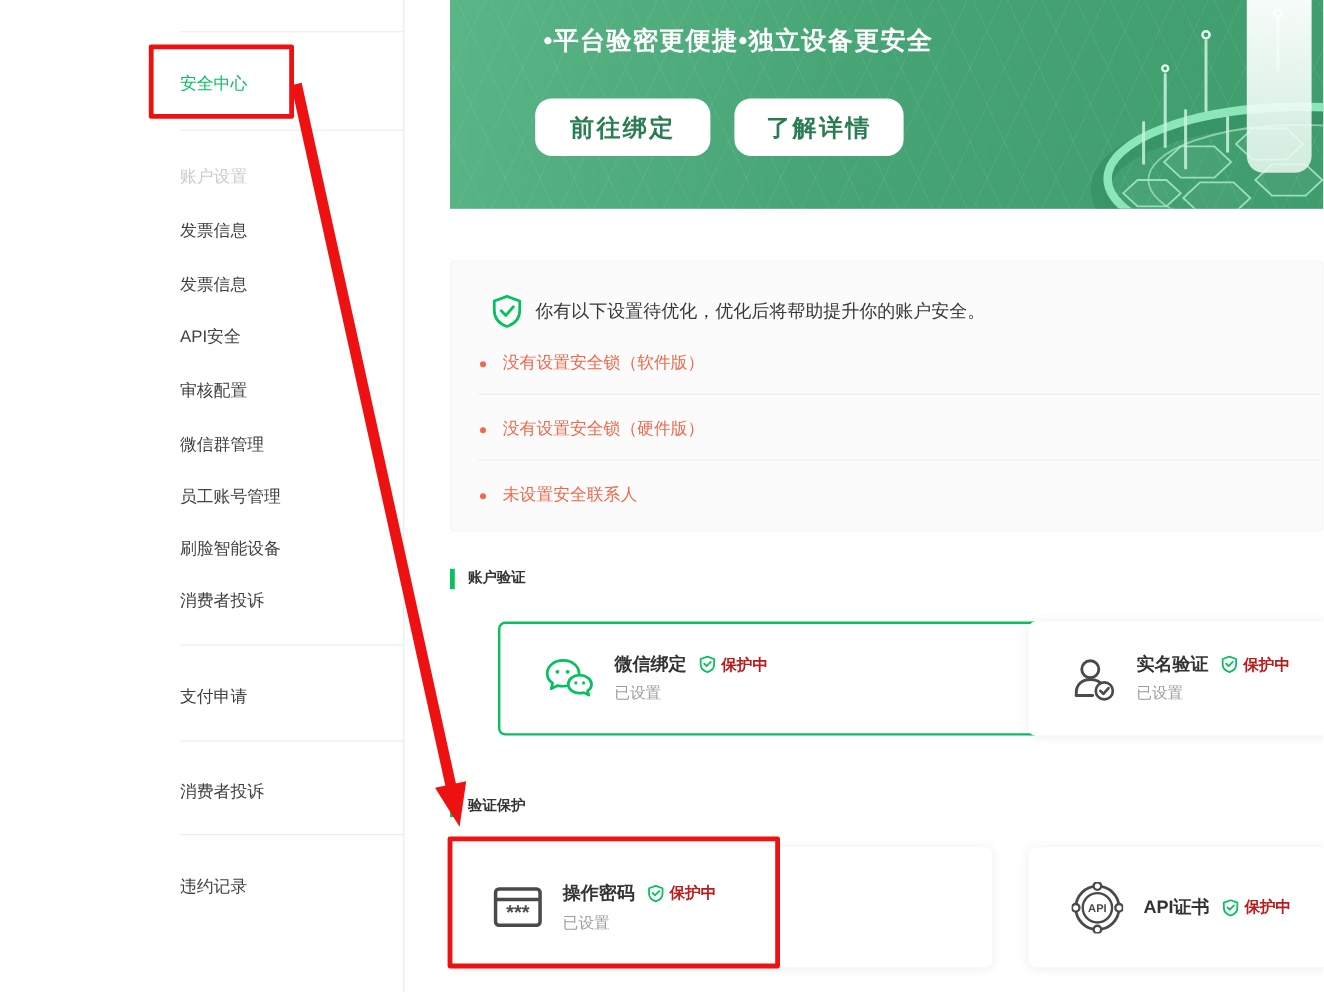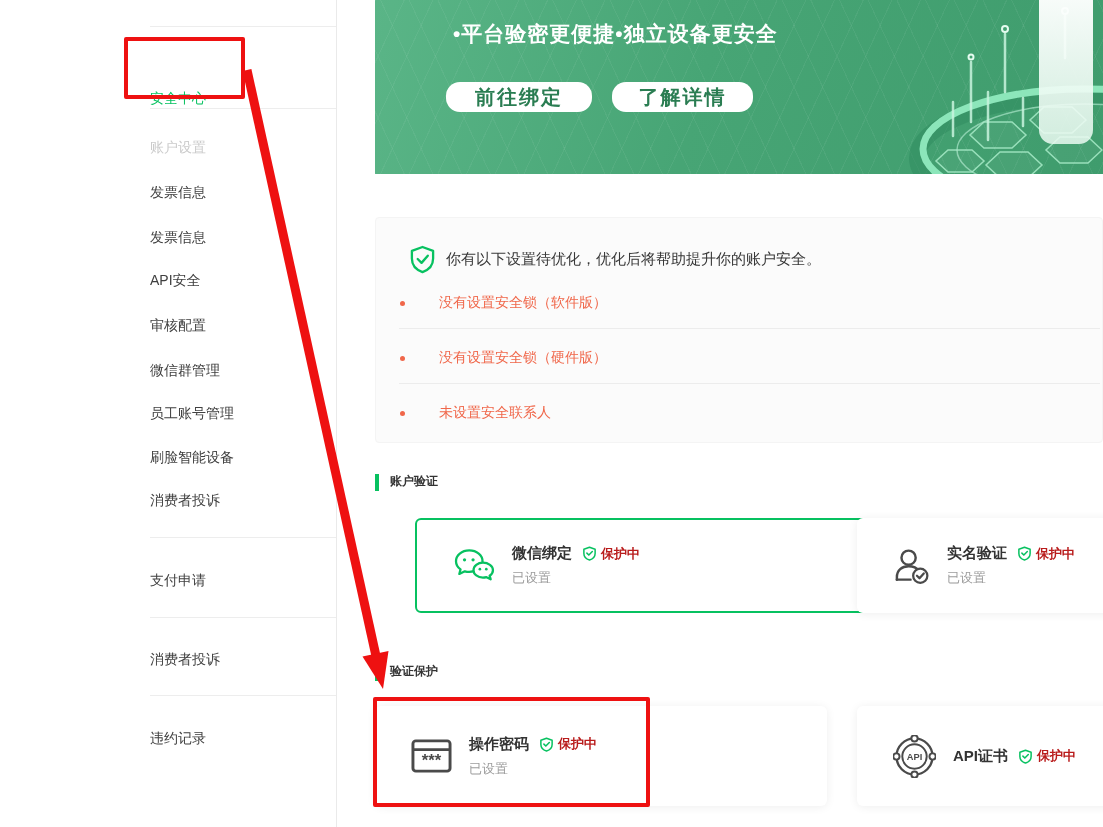--- a/index.html
+++ b/index.html
@@ -3,47 +3,47 @@
 <meta charset="utf-8">
 <style>
   html,body{margin:0;padding:0;background:#fff;}
   #app{position:relative;width:1103px;height:827px;overflow:hidden;
        font-family:"Liberation Sans","DejaVu Sans",sans-serif;background:#fff;}
 
   
   .sidebar-border{position:absolute;left:336px;top:0;width:1px;height:827px;background:#eaeaea;}
   .side-divider{position:absolute;left:150px;width:186px;height:1px;background:#ededed;}
   .sidebar-item{position:absolute;left:150px;font-size:14px;color:#404040;cursor:pointer;white-space:nowrap;line-height:18px;}
-  .sidebar-item.active{color:#07c160;margin-top:29px;}
+  .sidebar-item.active{color:#07c160;}
   .sidebar-item.muted{color:#cbcbcb;}
 
   
   .banner{position:absolute;left:375px;top:0;width:728px;height:174px;overflow:hidden;
     background-image:
       repeating-linear-gradient(115deg, rgba(255,255,255,.055) 0 1px, transparent 1px 26px),
       repeating-linear-gradient(65deg, rgba(255,255,255,.055) 0 1px, transparent 1px 26px),
       linear-gradient(105deg,#5ab587 0%,#47a575 45%,#3f9c6d 100%);}
   .banner-bullets{position:absolute;left:78px;top:20px;display:flex;
     color:#ffffff;font-size:21px;font-weight:600;letter-spacing:1px;white-space:nowrap;}
   .banner-buttons{position:absolute;left:71px;top:82px;display:flex;gap:20px;}
-  .banner-btn{height:30px;background:#ffffff;border:none;border-radius:14px;cursor:pointer;
+  .banner-btn{height:48px;background:#ffffff;border:none;border-radius:14px;cursor:pointer;
     font-family:inherit;font-size:20px;font-weight:600;color:#2a7d52;letter-spacing:2px;
     display:flex;align-items:center;justify-content:center;}
   .banner-btn.b1{width:146px;}
   .banner-btn.b2{width:141px;}
   .banner-art{position:absolute;right:0;top:0;}
 
   
   .notice{position:absolute;left:375px;top:217px;width:728px;height:226px;background:#fbfbfb;
     border:1px solid #f4f4f4;border-radius:4px;box-sizing:border-box;}
   .notice-icon{position:absolute;left:33px;top:27px;}
   .notice-msg{position:absolute;left:70px;top:32px;font-size:15px;color:#383838;}
   .notice-item{position:absolute;left:24px;display:flex;align-items:center;gap:14px;cursor:pointer;}
   .notice-dot{width:5px;height:5px;border-radius:50%;background:#f0674a;flex:none;}
-  .notice-item-label{font-size:14px;color:#f0674a;white-space:nowrap;margin-left:20px;}
+  .notice-item-label{font-size:14px;color:#f0674a;white-space:nowrap;}
   .notice-div{position:absolute;left:23px;right:2px;height:1px;background:#ececec;}
 
   
   .section-bar{position:absolute;width:4px;height:17px;background:#07c160;}
   .section-title{position:absolute;font-size:12px;font-weight:700;color:#333;white-space:nowrap;}
   .card{position:absolute;background:#fff;border-radius:6px;box-shadow:0 1px 10px rgba(0,0,0,.07);
     display:flex;align-items:center;padding-left:36px;box-sizing:border-box;gap:17px;cursor:pointer;}
   .card.hl{border:2px solid #07c160;box-shadow:none;margin-left:40px;}
   .card-icon{flex:none;display:flex;align-items:center;}
   .card-text{display:flex;flex-direction:column;gap:6px;}

